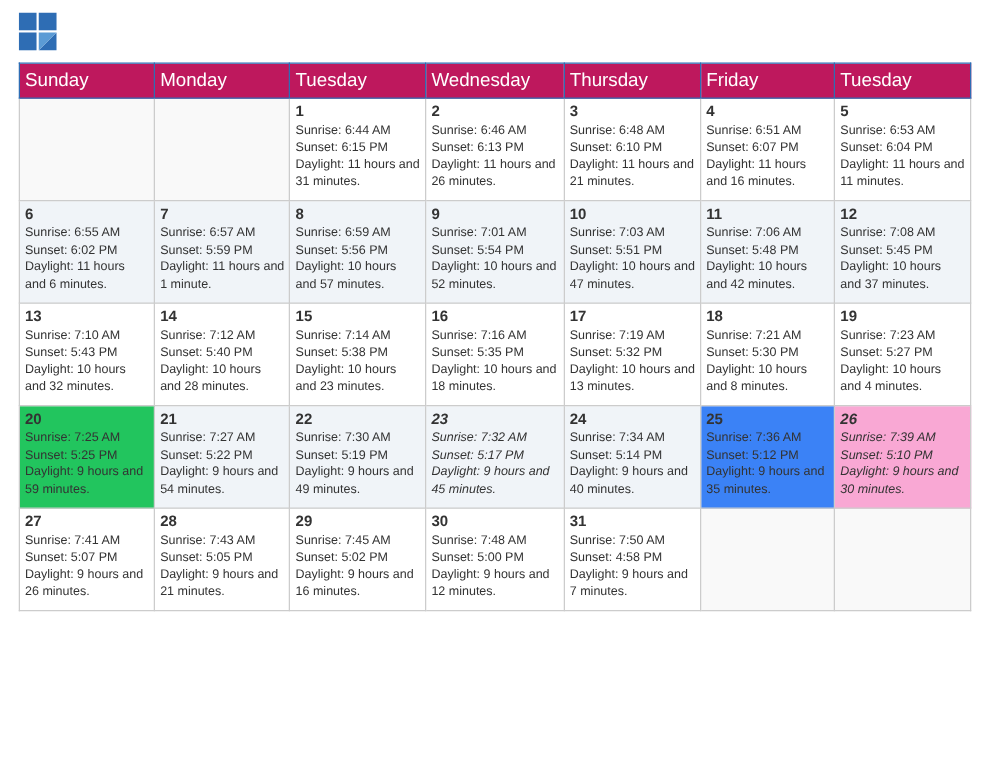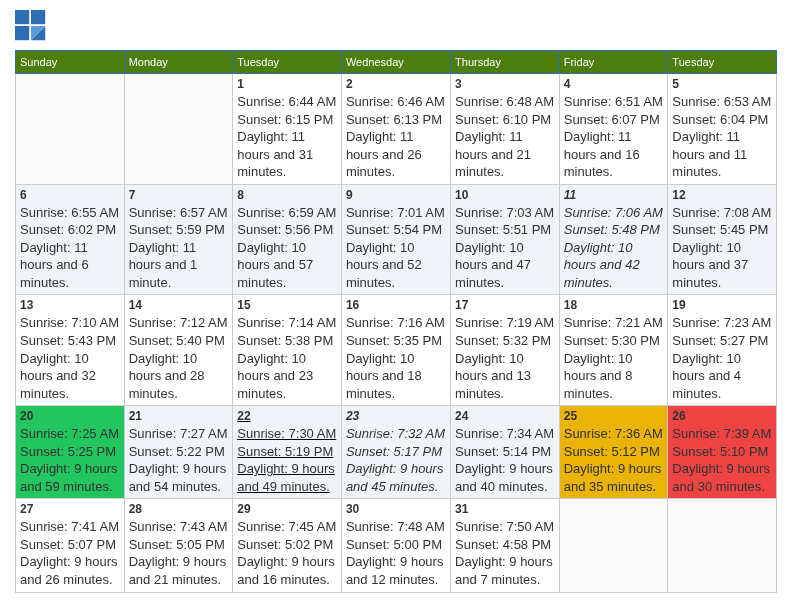--- a/index.html
+++ b/index.html
@@ -10,43 +10,43 @@
     .header { display: flex; justify-content: space-between; align-items: flex-start; margin-bottom: 8px; }
     .logo-icon { width: 32px; height: 32px; margin-right: 4px; }
     
     .title-section { text-align: right; }
     .month-title { font-size: 32px; color: #333; font-weight: normal; }
     .location { font-size: 16px; color: #555; }
     
     .calendar { width: 100%; border-collapse: collapse; font-size: 10px; }
     
     .calendar th {
-      background-color: #4d7c0f;
+      background-color: #be185d;
       color: white;
       padding: 5px 4px;
       text-align: left;
-      font-size: 11px;
+      font-size: 15px;
       font-weight: normal;
       border: 1px solid #2e6db4;
       margin-left: 32px;
     }
     
     .calendar td {
       border: 1px solid #ccc;
       vertical-align: top;
       padding: 3px 4px;
       height: 82px;
       width: 113px;
       background: #fff;
     }
     
     .calendar tr:nth-child(even) td { background: #f5f5f5; }
     
     .day-num { font-size: 12px; font-weight: bold; color: #333; display: block; margin-bottom: 2px; }
-    .day-info { font-size: 13px; color: #333; line-height: 1.35; }
+    .day-info { font-size: 10px; color: #333; line-height: 1.35; }
     
     .empty-cell { background: #f9f9f9 !important; }
     
     .logo-wrapper { display: flex; flex-direction: column; align-items: flex-start; }
     .logo-line1 { display: flex; align-items: center; }
   </style>
 </head>
 <body>
 
 <div class="container">
@@ -123,21 +123,21 @@
             <div class="day-info">Sunrise: 6:59 AM<br>Sunset: 5:56 PM<br>Daylight: 10 hours and 57 minutes.</div>
           </td>
           <td style="background: rgb(240, 244, 248);">
             <span class="day-num">9</span>
             <div class="day-info">Sunrise: 7:01 AM<br>Sunset: 5:54 PM<br>Daylight: 10 hours and 52 minutes.</div>
           </td>
           <td style="background: rgb(240, 244, 248);">
             <span class="day-num">10</span>
             <div class="day-info">Sunrise: 7:03 AM<br>Sunset: 5:51 PM<br>Daylight: 10 hours and 47 minutes.</div>
           </td>
-          <td style="background: rgb(240, 244, 248); font-style: italic;">
+          <td style="background: rgb(240, 244, 248);">
             <span class="day-num">11</span>
             <div class="day-info">Sunrise: 7:06 AM<br>Sunset: 5:48 PM<br>Daylight: 10 hours and 42 minutes.</div>
           </td>
           <td style="background: rgb(240, 244, 248);">
             <span class="day-num">12</span>
             <div class="day-info">Sunrise: 7:08 AM<br>Sunset: 5:45 PM<br>Daylight: 10 hours and 37 minutes.</div>
           </td>
         </tr>
         <tr>
           <td>
@@ -171,37 +171,37 @@
         </tr>
         <tr>
           <td style="background: #22c55e;">
             <span class="day-num">20</span>
             <div class="day-info">Sunrise: 7:25 AM<br>Sunset: 5:25 PM<br>Daylight: 9 hours and 59 minutes.</div>
           </td>
           <td style="background: rgb(240, 244, 248);">
             <span class="day-num">21</span>
             <div class="day-info">Sunrise: 7:27 AM<br>Sunset: 5:22 PM<br>Daylight: 9 hours and 54 minutes.</div>
           </td>
-          <td style="background: rgb(240, 244, 248); text-decoration: underline;">
+          <td style="background: rgb(240, 244, 248);">
             <span class="day-num">22</span>
             <div class="day-info">Sunrise: 7:30 AM<br>Sunset: 5:19 PM<br>Daylight: 9 hours and 49 minutes.</div>
           </td>
           <td style="background: rgb(240, 244, 248); font-style: italic;">
             <span class="day-num">23</span>
             <div class="day-info">Sunrise: 7:32 AM<br>Sunset: 5:17 PM<br>Daylight: 9 hours and 45 minutes.</div>
           </td>
           <td style="background: rgb(240, 244, 248);">
             <span class="day-num">24</span>
             <div class="day-info">Sunrise: 7:34 AM<br>Sunset: 5:14 PM<br>Daylight: 9 hours and 40 minutes.</div>
           </td>
-          <td style="background: #eab308;">
+          <td style="background: #3b82f6;">
             <span class="day-num">25</span>
             <div class="day-info">Sunrise: 7:36 AM<br>Sunset: 5:12 PM<br>Daylight: 9 hours and 35 minutes.</div>
           </td>
-          <td style="background: #ef4444;">
+          <td style="background: #f9a8d4; font-style: italic;">
             <span class="day-num">26</span>
             <div class="day-info">Sunrise: 7:39 AM<br>Sunset: 5:10 PM<br>Daylight: 9 hours and 30 minutes.</div>
           </td>
         </tr>
         <tr>
           <td>
             <span class="day-num">27</span>
             <div class="day-info">Sunrise: 7:41 AM<br>Sunset: 5:07 PM<br>Daylight: 9 hours and 26 minutes.</div>
           </td>
           <td>

